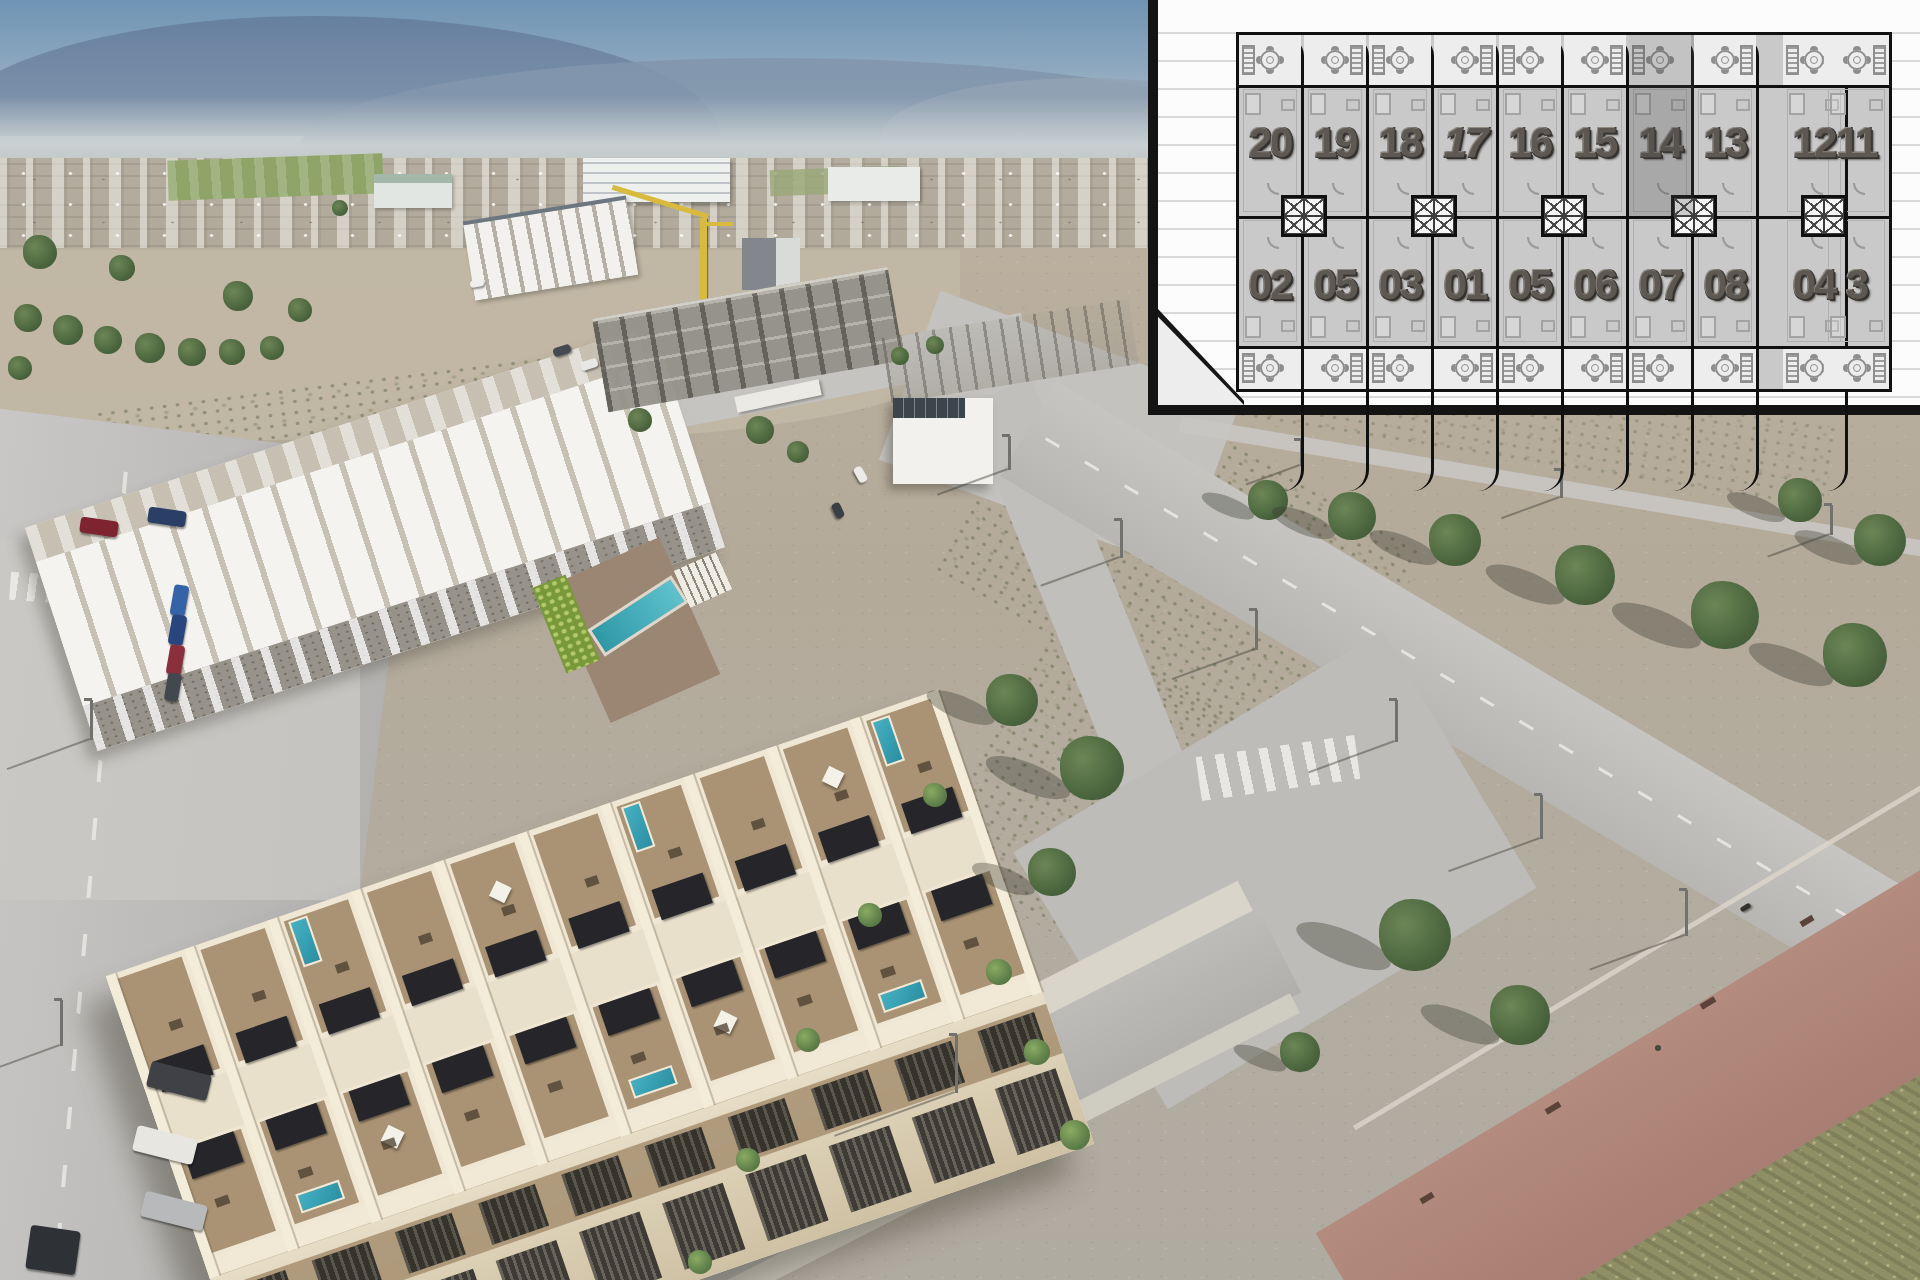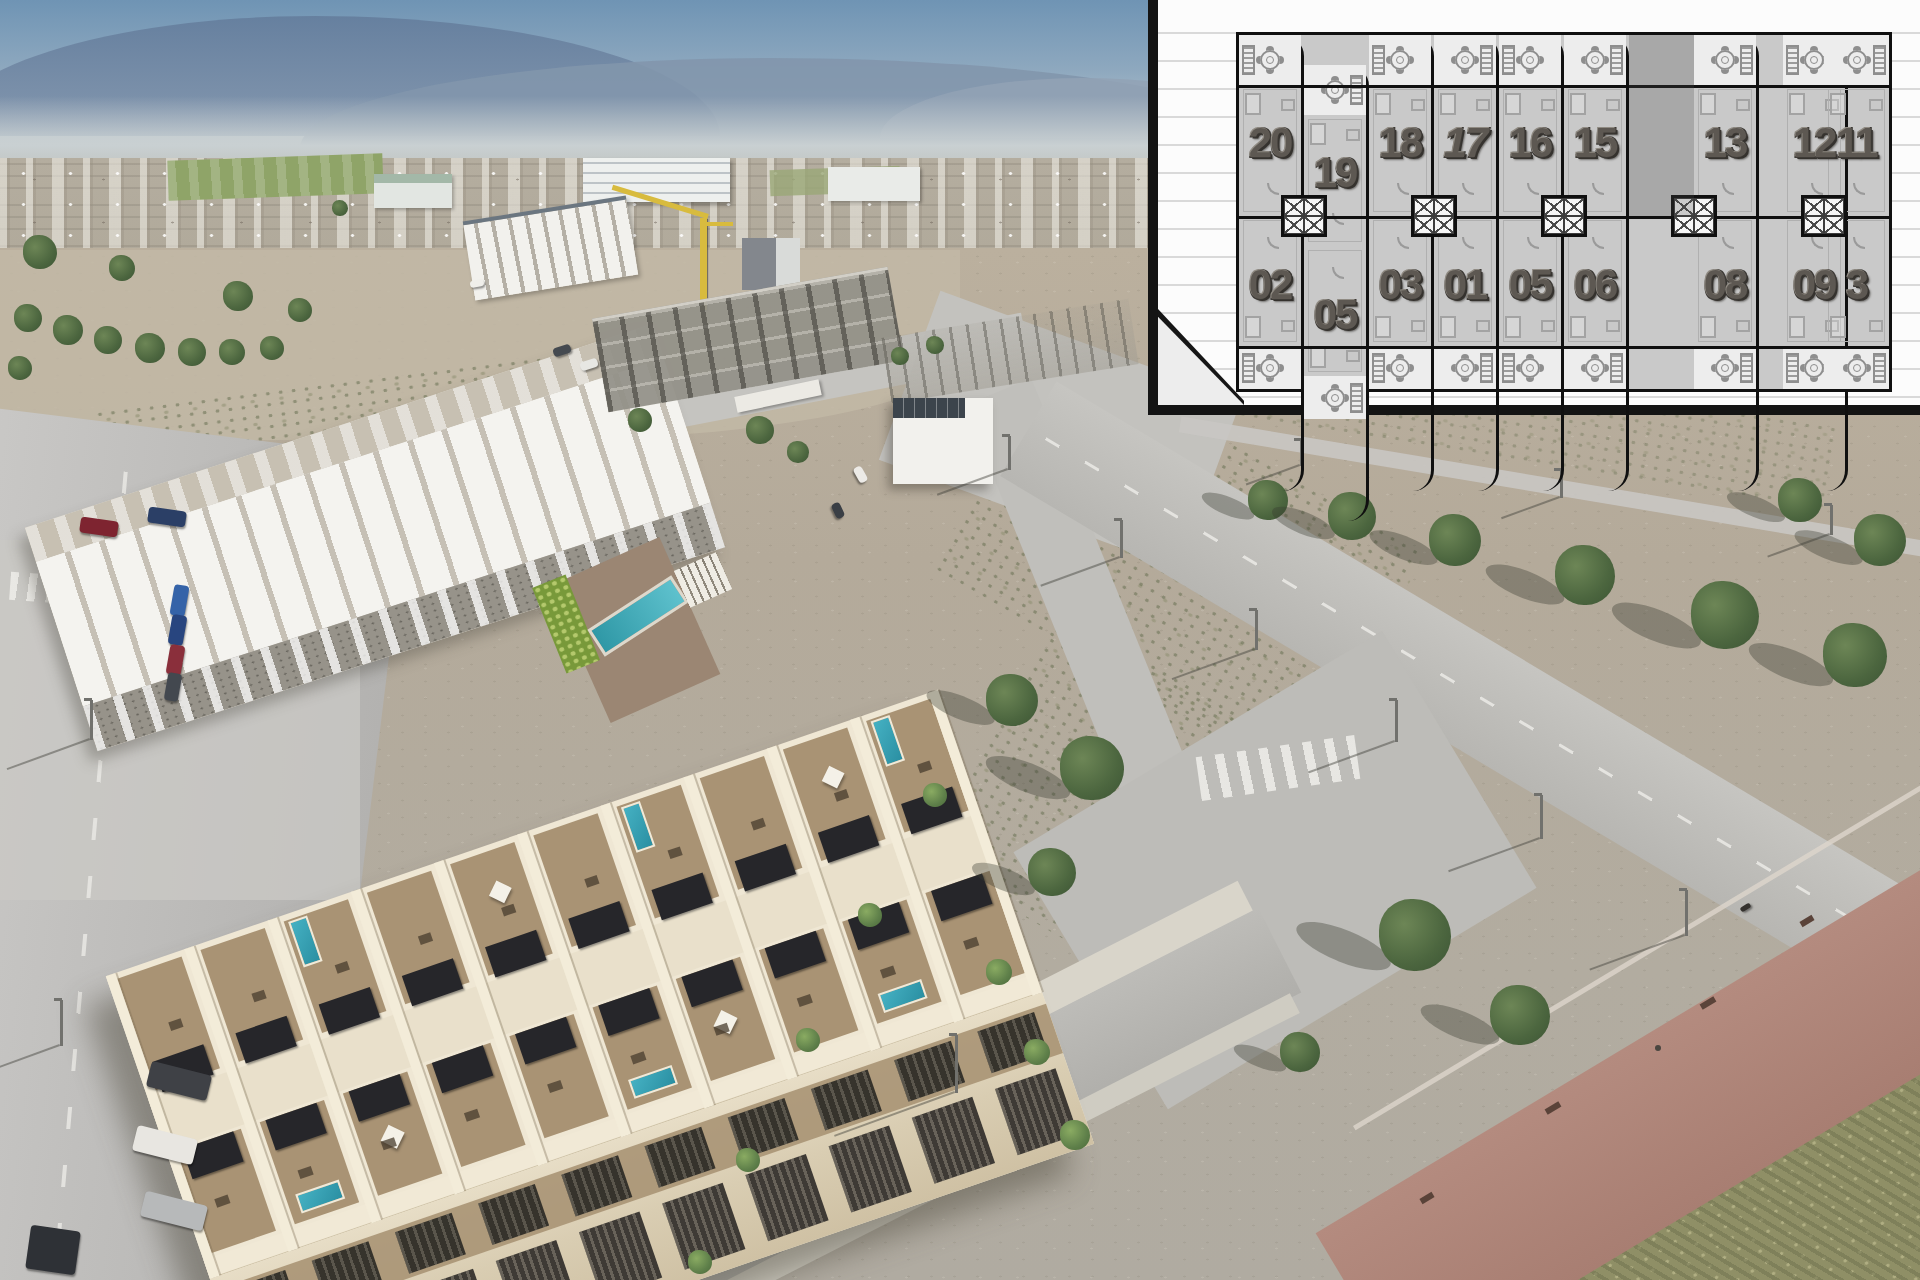--- a/index.html
+++ b/index.html
@@ -520,21 +520,21 @@
             <span class="unum" style="position: absolute;">20</span>
           </div>
           <div class="unit low">
             <div class="inner"></div>
             <div class="furnA" style="left: 6px; bottom: 8px;"></div>
             <div class="furnB" style="right: 6px; bottom: 14px;"></div>
             <div class="door" style="left: 45%; top: 16%;"></div>
             <span class="unum" style="position: absolute;">02</span>
           </div>
         </div>
-        <div class="pcol" style="left: 65px; margin-top: 30px;">
+        <div class="pcol" style="left: 65px;">
           <div class="terr top">
             <div class="tbl"></div>
             <div class="stairs" style="right: 3px;"></div>
           </div>
           <div class="terr bot">
             <div class="tbl"></div>
             <div class="stairs" style="right: 3px;"></div>
           </div>
           <div class="unit up">
             <div class="inner"></div>
@@ -640,20 +640,44 @@
             <span class="unum" style="position: absolute;">15</span>
           </div>
           <div class="unit low">
             <div class="inner"></div>
             <div class="furnA" style="left: 6px; bottom: 8px;"></div>
             <div class="furnB" style="right: 6px; bottom: 14px;"></div>
             <div class="door" style="left: 45%; top: 16%;"></div>
             <span class="unum" style="position: absolute;">06</span>
           </div>
         </div>
+        <div class="pcol" style="left: 390px;">
+          <div class="terr top">
+            <div class="tbl"></div>
+            <div class="stairs" style="left: 3px;"></div>
+          </div>
+          <div class="terr bot">
+            <div class="tbl"></div>
+            <div class="stairs" style="left: 3px;"></div>
+          </div>
+          <div class="unit up">
+            <div class="inner"></div>
+            <div class="furnA" style="left: 6px; top: 8px;"></div>
+            <div class="furnB" style="right: 6px; top: 14px;"></div>
+            <div class="door" style="left: 45%; bottom: 16%;"></div>
+            <span class="unum" style="position: absolute;">14</span>
+          </div>
+          <div class="unit low">
+            <div class="inner"></div>
+            <div class="furnA" style="left: 6px; bottom: 8px;"></div>
+            <div class="furnB" style="right: 6px; bottom: 14px;"></div>
+            <div class="door" style="left: 45%; top: 16%;"></div>
+            <span class="unum" style="position: absolute;">07</span>
+          </div>
+        </div>
         <div class="pcol" style="left: 455px;">
           <div class="terr top">
             <div class="tbl"></div>
             <div class="stairs" style="right: 3px;"></div>
           </div>
           <div class="terr bot">
             <div class="tbl"></div>
             <div class="stairs" style="right: 3px;"></div>
           </div>
           <div class="unit up">
@@ -685,21 +709,21 @@
             <div class="furnA" style="left: 6px; top: 8px;"></div>
             <div class="furnB" style="right: 6px; top: 14px;"></div>
             <div class="door" style="left: 45%; bottom: 16%;"></div>
             <span class="unum" style="position: absolute;">12</span>
           </div>
           <div class="unit low">
             <div class="inner"></div>
             <div class="furnA" style="left: 6px; bottom: 8px;"></div>
             <div class="furnB" style="right: 6px; bottom: 14px;"></div>
             <div class="door" style="left: 45%; top: 16%;"></div>
-            <span class="unum" style="position: absolute;">09</span>
+            <span class="unum" style="position: absolute;">04</span>
           </div>
         </div>
         <div class="pcol last" style="left: 585px;">
           <div class="terr top">
             <div class="tbl"></div>
             <div class="stairs" style="right: 3px;"></div>
           </div>
           <div class="terr bot">
             <div class="tbl"></div>
             <div class="stairs" style="right: 3px;"></div>

